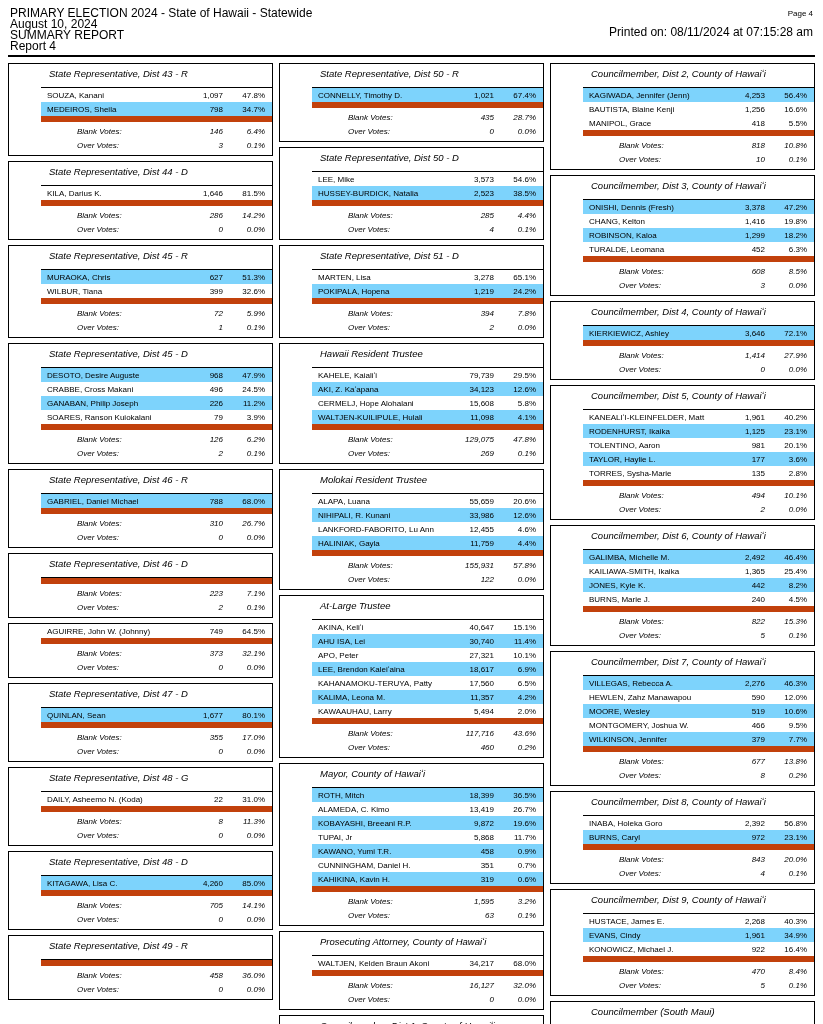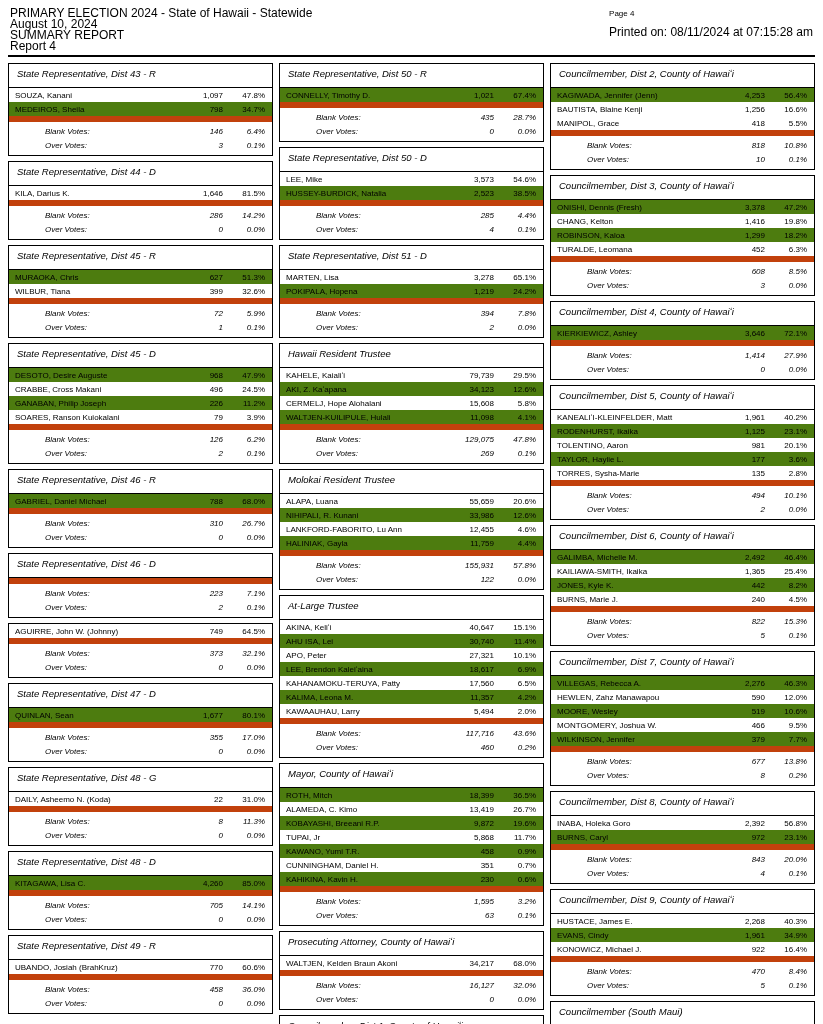--- a/index.html
+++ b/index.html
@@ -8,39 +8,39 @@
     background:#ffffff;
     font-family:"Liberation Sans","DejaVu Sans",sans-serif;
     color:#000;
     position:relative;
     overflow:hidden;
   }
   .page{padding:8px 8px 0 8px;box-sizing:border-box;}
   
   .report-header{display:flex;justify-content:space-between;align-items:flex-start;padding:0 2px;}
   .hdr-left div{font-size:12px;line-height:11px;}
-  .hdr-right{}
+  .hdr-right{text-align:right;}
   .hdr-right .pg{font-size:8px;line-height:11px;}
   .hdr-right .printed{font-size:12px;line-height:11px;margin-top:8px;}
   .hdr-rule{border-top:2px solid #000;margin-top:3px;}
   
   .cols{display:flex;gap:6px;margin-top:6px;align-items:flex-start;}
   .col{flex:1;min-width:0;}
   
-  .contest{border:1.5px solid #000;margin-bottom:5px;background:#fff;}
+  .contest{border:1.5px solid #000;margin-bottom:5px;background:#fff;padding-left:32px;}
   .contest-title{
     font-style:italic;font-size:9.5px;line-height:11px;
     padding:4px 8px 8px 8px;border-bottom:1px solid #000;
   }
   .rows{padding:0;}
   .row{display:flex;align-items:center;height:14px;font-size:8px;}
   .row .nm{flex:1;padding-left:6px;white-space:nowrap;overflow:hidden;}
   .row .vt{width:52px;text-align:right;white-space:nowrap;}
   .row .pc{width:42px;text-align:right;padding-right:7px;white-space:nowrap;}
-  .row.shaded{background:#4d7c0f;}
+  .row.shaded{background:#7dd3fc;}
   .totals{border-top:6px solid #c2410c;padding:2px 0 3px 0;font-style:italic;}
   .trow{display:flex;align-items:center;height:14px;font-size:8px;}
   .trow .nm{flex:1;padding-left:36px;white-space:nowrap;}
   .trow .vt{width:52px;text-align:right;}
   .trow .pc{width:42px;text-align:right;padding-right:7px;}
 </style>
 </head>
 <body>
 
 <div class="page">
@@ -292,27 +292,20 @@
             </div>
             <div class="trow">
               <span class="nm">Over Votes:</span>
               <span class="vt">0</span>
               <span class="pc">0.0%</span>
             </div>
           </div>
         </div>
         <div class="contest">
           <div class="contest-title">State Representative, Dist 49 - R</div>
-          <div class="rows">
-            <div class="row">
-              <span class="nm">UBANDO, Josiah (BrahKruz)</span>
-              <span class="vt">770</span>
-              <span class="pc">60.6%</span>
-            </div>
-          </div>
           <div class="totals">
             <div class="trow">
               <span class="nm">Blank Votes:</span>
               <span class="vt">458</span>
               <span class="pc">36.0%</span>
             </div>
             <div class="trow">
               <span class="nm">Over Votes:</span>
               <span class="vt">0</span>
               <span class="pc">0.0%</span>
@@ -551,21 +544,21 @@
               <span class="vt">458</span>
               <span class="pc">0.9%</span>
             </div>
             <div class="row">
               <span class="nm">CUNNINGHAM, Daniel H.</span>
               <span class="vt">351</span>
               <span class="pc">0.7%</span>
             </div>
             <div class="row shaded">
               <span class="nm">KAHIKINA, Kavin H.</span>
-              <span class="vt">230</span>
+              <span class="vt">319</span>
               <span class="pc">0.6%</span>
             </div>
           </div>
           <div class="totals">
             <div class="trow">
               <span class="nm">Blank Votes:</span>
               <span class="vt">1,595</span>
               <span class="pc">3.2%</span>
             </div>
             <div class="trow">

